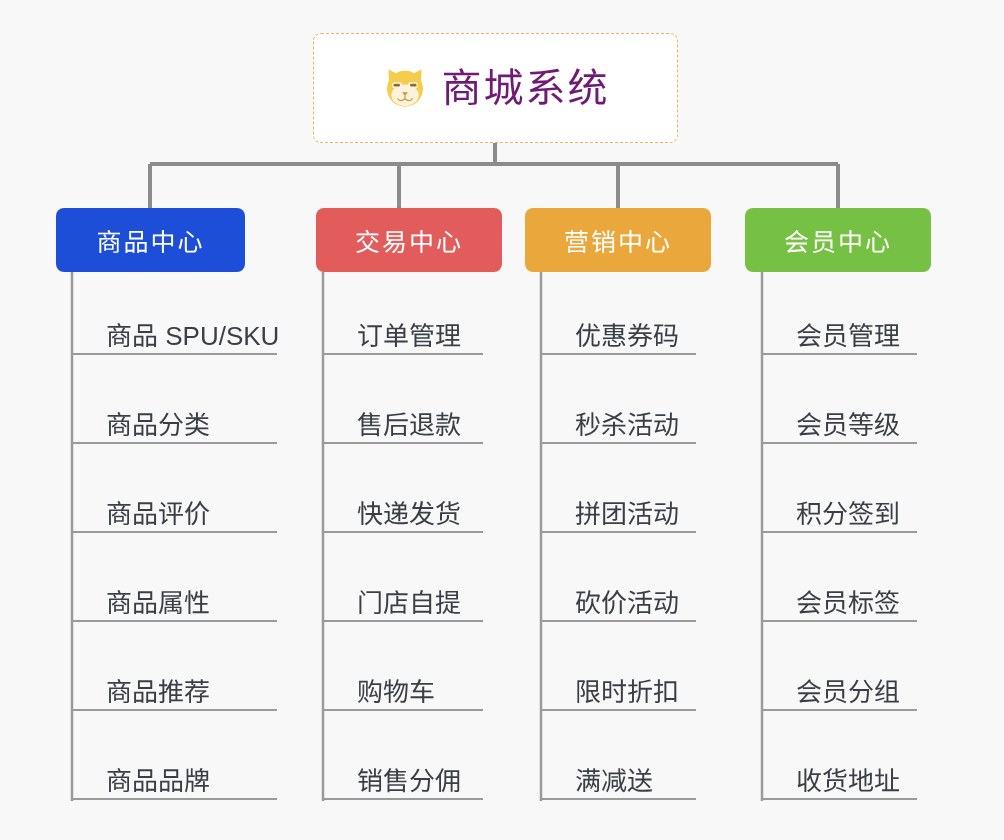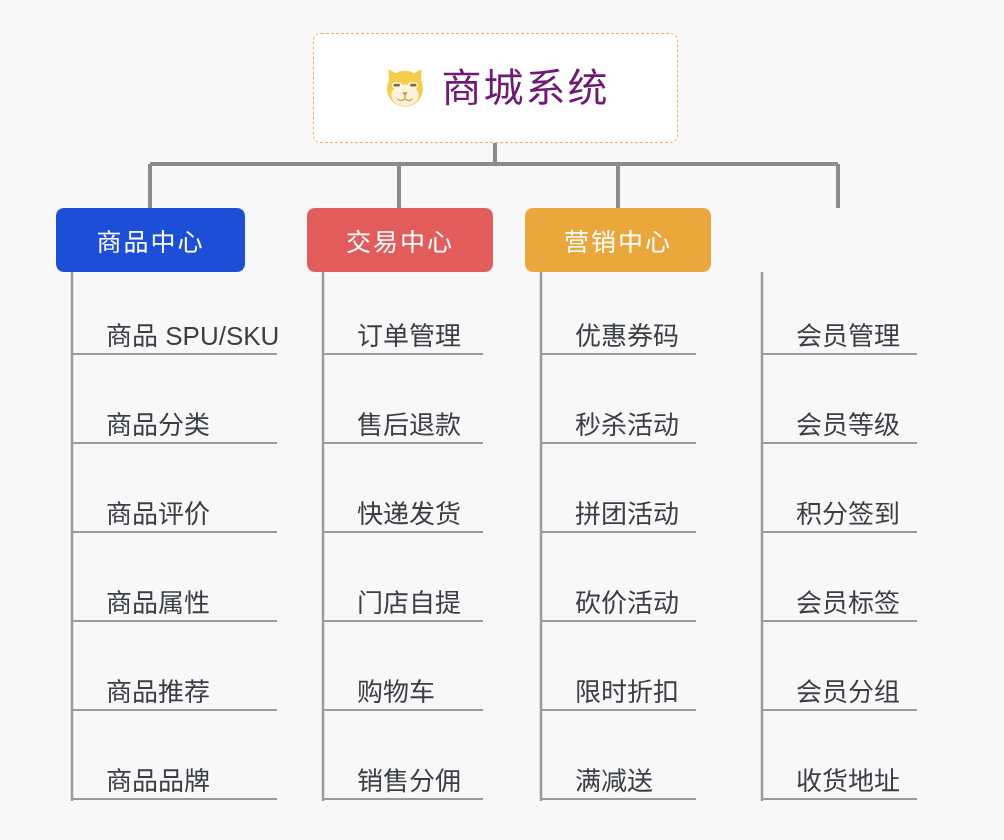--- a/index.html
+++ b/index.html
@@ -144,21 +144,21 @@
     </div>
     <div class="leaf" style="left: 72px; top: 578px; width: 205px;">
       <span class="leaf-label">商品属性</span>
     </div>
     <div class="leaf" style="left: 72px; top: 667px; width: 205px;">
       <span class="leaf-label">商品推荐</span>
     </div>
     <div class="leaf" style="left: 72px; top: 756px; width: 205px;">
       <span class="leaf-label">商品品牌</span>
     </div>
-    <div class="cat-box" style="left: 307px; top: 208px; width: 186px; background: rgb(226, 92, 92);">
+    <div class="cat-box" style="left: 316px; top: 208px; width: 186px; background: rgb(226, 92, 92);">
       <span>交易中心</span>
     </div>
     <div class="leaf" style="left: 323px; top: 400px; width: 160px;">
       <span class="leaf-label">售后退款</span>
     </div>
     <div class="leaf" style="left: 323px; top: 311px; width: 160px;">
       <span class="leaf-label">订单管理</span>
     </div>
     <div class="leaf" style="left: 323px; top: 489px; width: 160px;">
       <span class="leaf-label">快递发货</span>
@@ -186,20 +186,23 @@
     </div>
     <div class="leaf" style="left: 541px; top: 578px; width: 155px;">
       <span class="leaf-label">砍价活动</span>
     </div>
     <div class="leaf" style="left: 541px; top: 667px; width: 155px;">
       <span class="leaf-label">限时折扣</span>
     </div>
     <div class="leaf" style="left: 541px; top: 756px; width: 155px;">
       <span class="leaf-label">满减送</span>
     </div>
+    <div class="cat-box" style="left: 745px; top: 208px; width: 186px; background: rgb(118, 192, 67);">
+      <span>会员中心</span>
+    </div>
     <div class="leaf" style="left: 762px; top: 311px; width: 155px;">
       <span class="leaf-label">会员管理</span>
     </div>
     <div class="leaf" style="left: 762px; top: 400px; width: 155px;">
       <span class="leaf-label">会员等级</span>
     </div>
     <div class="leaf" style="left: 762px; top: 489px; width: 155px;">
       <span class="leaf-label">积分签到</span>
     </div>
     <div class="leaf" style="left: 762px; top: 578px; width: 155px;">

